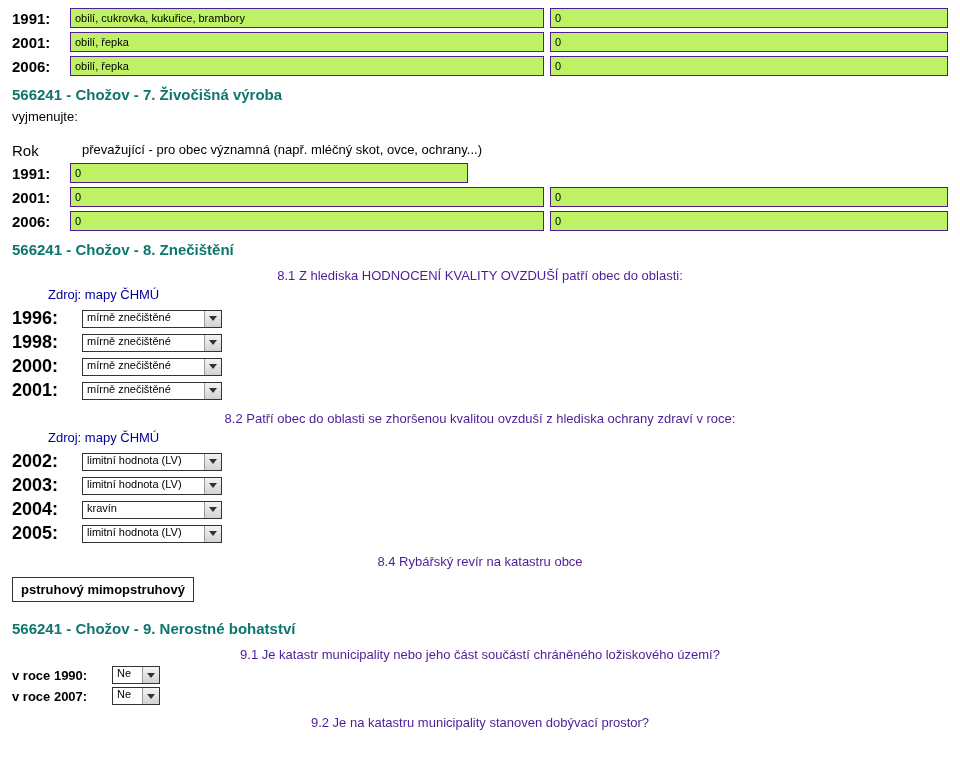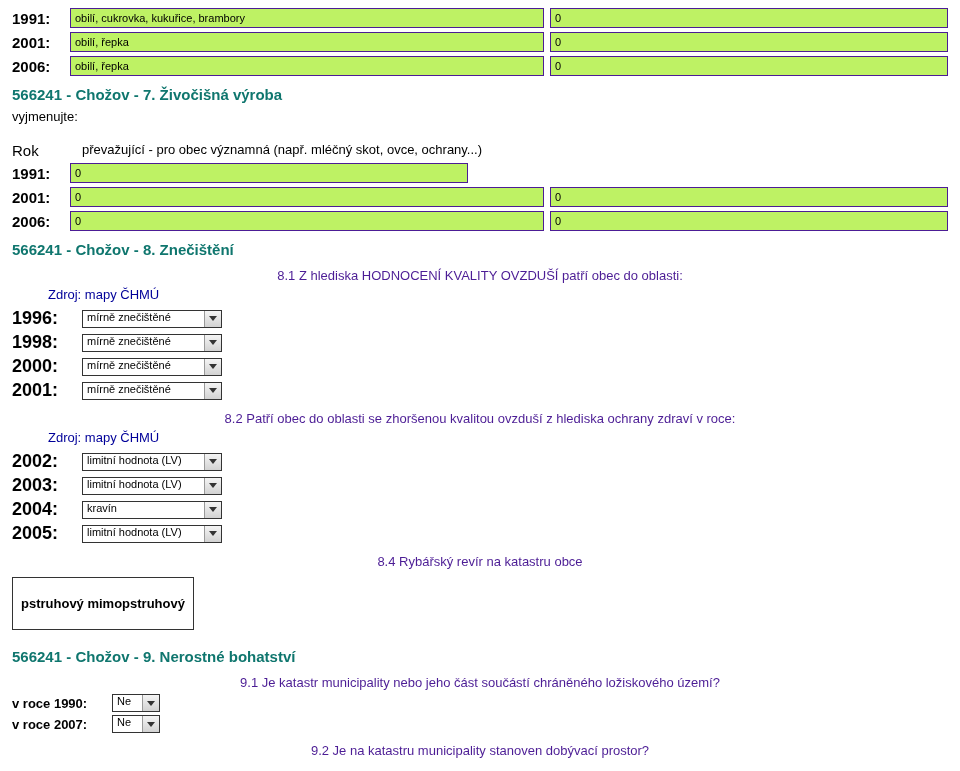--- a/index.html
+++ b/index.html
@@ -84,21 +84,21 @@
     background: linear-gradient(#f4f4f4,#d2d2d2);
     border-left: 1px solid #999;
     display: flex;
     align-items: center;
     justify-content: center;
     flex-shrink: 0;
   }
   .dd-btn svg { display:block; }
   .box-outline {
     border: 1px solid #333;
-    padding: 18px 8px;
+    padding: 4px 8px;
     display: inline-block;
     margin: 4px 0 8px 0;
   }
   .box-text {
     font-weight: bold;
     font-size: 13px;
   }
   .inline-year { font-weight: bold; font-size: 13px; width: 100px; }
   .dd-narrow { width: 48px; }
 </style>

